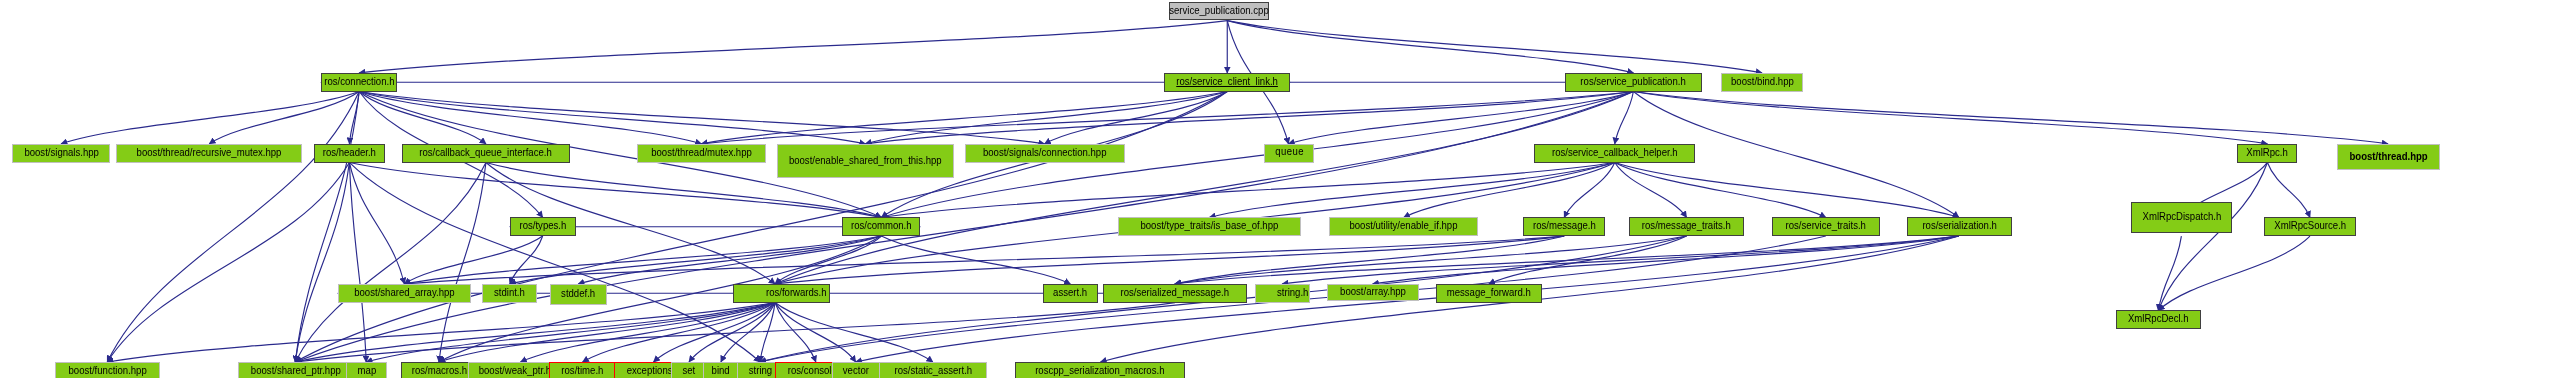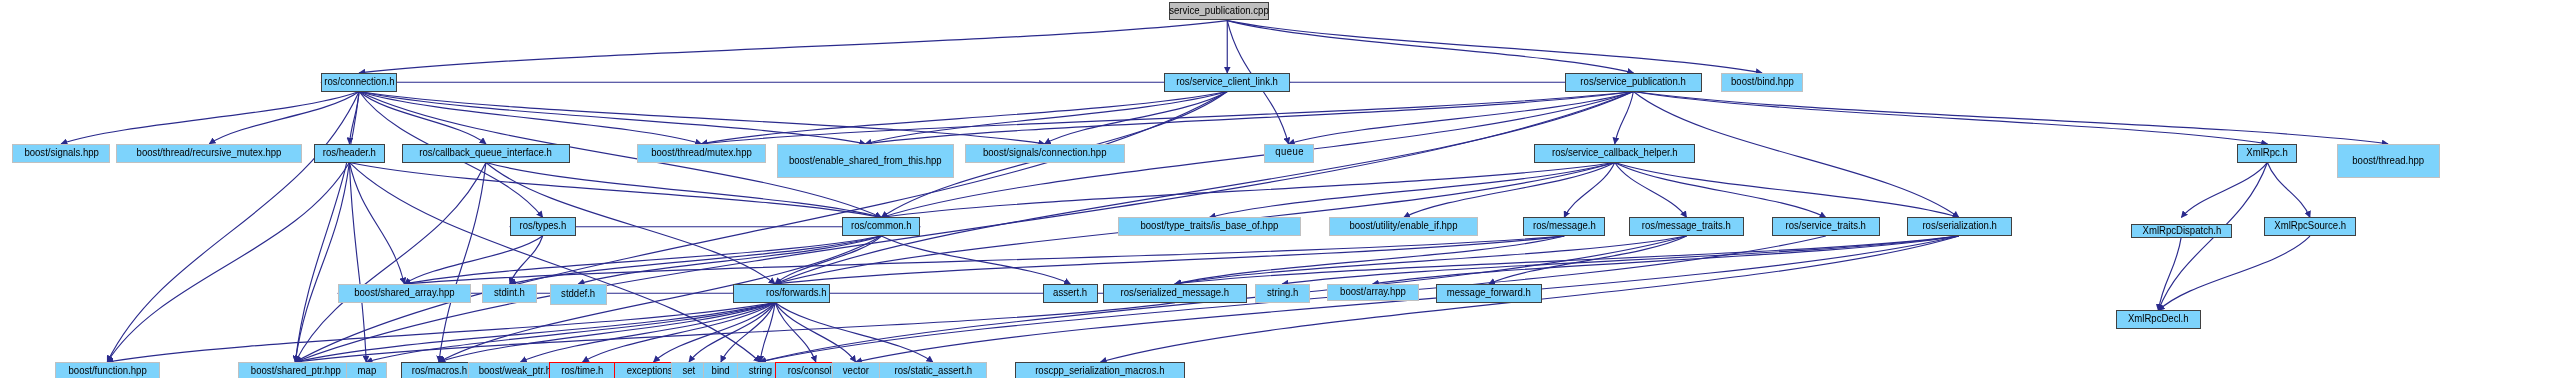--- a/index.html
+++ b/index.html
@@ -2,21 +2,21 @@
 <html style="font-size:14px"><head>
 <meta charset="utf-8">
 <style>
   html,body{margin:0;padding:0;background:#ffffff;}
   #graph{position:relative;width:2576px;height:379px;background:#ffffff;
          font-family:"Liberation Sans", sans-serif;overflow:hidden;}
   #edges{position:absolute;left:0;top:0;width:2576px;height:379px;pointer-events:none;}
   .node{position:absolute;box-sizing:border-box;display:flex;align-items:center;
         justify-content:center;white-space:nowrap;height:18.6px;
         font-size:10.2px;line-height:10.2px;color:#000000;
-        border:0.9px solid #c0c0c0;background:#7dd3fc;}
+        border:0.9px solid #c0c0c0;background:#84cc16;}
   .node.solid{border:0.9px solid #404040;}
   .node.root{background:#bfbfbf;border:0.9px solid #404040;}
   .node.red{border:0.9px solid #ff0000;}
   .node span{display:block;transform:scaleX(0.94);transform-origin:center;}
 </style>
 </head>
 <body>
 
 <div id="graph">
   <svg id="edges" xmlns="http://www.w3.org/2000/svg" viewBox="0 0 2905 427">
@@ -120,21 +120,21 @@
         <path d="M394,183 C333.94,284.25 181.06,313.5 121,408" marker-end="url(#arrow)"></path>
       </g>
   </svg>
   <div id="node-layer">
       <div class="node root" style="left: 1169px; top: 1.8px; width: 100px; height: 18.6px;">
         <span>service_publication.cpp</span>
       </div>
       <div class="node solid" style="left: 321px; top: 73px; width: 76px; height: 18.6px;">
         <span>ros/connection.h</span>
       </div>
-      <div class="node solid" style="left: 1164px; top: 73px; width: 126px; height: 18.6px;">
+      <div class="node solid" style="left: 1164px; top: 73px; width: 126px; height: 18.6px; text-decoration: underline;">
         <span>ros/service_client_link.h</span>
       </div>
       <div class="node solid" style="left: 1565px; top: 73px; width: 137px; height: 18.6px;">
         <span>ros/service_publication.h</span>
       </div>
       <div class="node" style="left: 1721px; top: 73px; width: 82px; height: 18.6px;">
         <span>boost/bind.hpp</span>
       </div>
       <div class="node" style="left: 12.4px; top: 144px; width: 98px; height: 18.6px;">
         <span>boost/signals.hpp</span>
@@ -159,21 +159,21 @@
       </div>
       <div class="node" style="left: 1264px; top: 144px; width: 50px; height: 18.6px; font-family: Liberation Mono, monospace;">
         <span>queue</span>
       </div>
       <div class="node solid" style="left: 1534px; top: 144px; width: 161px; height: 18.6px;">
         <span>ros/service_callback_helper.h</span>
       </div>
       <div class="node solid" style="left: 2237px; top: 144px; width: 60px; height: 18.6px;">
         <span>XmlRpc.h</span>
       </div>
-      <div class="node" style="left: 2337px; top: 144px; width: 103px; height: 34px;">
+      <div class="node" style="left: 2337px; top: 144px; width: 103px; height: 26px; font-weight: bold;">
         <span>boost/thread.hpp</span>
       </div>
       <div class="node solid" style="left: 510px; top: 217px; width: 66px; height: 18.6px;">
         <span>ros/types.h</span>
       </div>
       <div class="node solid" style="left: 842px; top: 217px; width: 78px; height: 18.6px;">
         <span>ros/common.h</span>
       </div>
       <div class="node" style="left: 1118px; top: 217px; width: 183px; height: 18.6px;">
         <span>boost/type_traits/is_base_of.hpp</span>
@@ -186,21 +186,21 @@
       </div>
       <div class="node solid" style="left: 1629px; top: 217px; width: 115px; height: 18.6px;">
         <span>ros/message_traits.h</span>
       </div>
       <div class="node solid" style="left: 1772px; top: 217px; width: 108px; height: 18.6px;">
         <span>ros/service_traits.h</span>
       </div>
       <div class="node solid" style="left: 1907px; top: 217px; width: 105px; height: 18.6px;">
         <span>ros/serialization.h</span>
       </div>
-      <div class="node solid" style="left: 2131px; top: 224px; width: 101px; height: 14px;">
+      <div class="node solid" style="left: 2131px; top: 202px; width: 101px; height: 31px;">
         <span>XmlRpcDispatch.h</span>
       </div>
       <div class="node solid" style="left: 2264px; top: 217px; width: 92px; height: 18.6px;">
         <span>XmlRpcSource.h</span>
       </div>
       <div class="node" style="left: 338px; top: 284px; width: 133px; height: 18.6px;">
         <span>boost/shared_array.hpp</span>
       </div>
       <div class="node" style="left: 482px; top: 284px; width: 55px; height: 18.6px;">
         <span>stdint.h</span>
@@ -210,21 +210,21 @@
       </div>
       <div class="node solid" style="left: 733px; top: 284px; width: 97px; height: 18.6px; justify-content: flex-end;">
         <span>ros/forwards.h</span>
       </div>
       <div class="node solid" style="left: 1043px; top: 284px; width: 55px; height: 18.6px;">
         <span>assert.h</span>
       </div>
       <div class="node solid" style="left: 1103px; top: 284px; width: 144px; height: 18.6px;">
         <span>ros/serialized_message.h</span>
       </div>
-      <div class="node" style="left: 1255px; top: 284px; width: 55px; height: 18.6px;">
+      <div class="node" style="left: 1255px; top: 284px; width: 55px; height: 18.6px; justify-content: flex-end;">
         <span>string.h</span>
       </div>
       <div class="node" style="left: 1327px; top: 284px; width: 92px; height: 17px;">
         <span>boost/array.hpp</span>
       </div>
       <div class="node solid" style="left: 1436px; top: 284px; width: 106px; height: 18.6px;">
         <span>message_forward.h</span>
       </div>
       <div class="node solid" style="left: 2116px; top: 310px; width: 85px; height: 18.6px;">
         <span>XmlRpcDecl.h</span>

